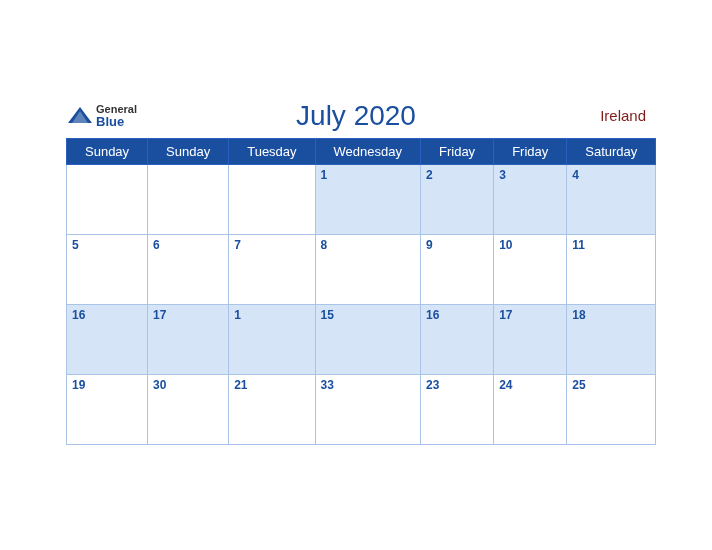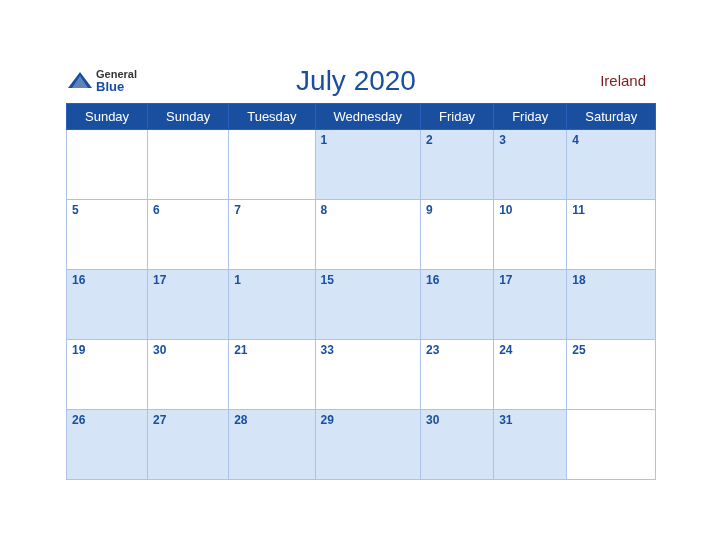--- a/index.html
+++ b/index.html
@@ -170,24 +170,15 @@
         </tr>
         <tr>
           <td><span class="day-num">19</span></td>
           <td><span class="day-num">30</span></td>
           <td><span class="day-num">21</span></td>
           <td><span class="day-num">33</span></td>
           <td><span class="day-num">23</span></td>
           <td><span class="day-num">24</span></td>
           <td><span class="day-num">25</span></td>
         </tr>
-        <tr>
-          <td><span class="day-num">26</span></td>
-          <td><span class="day-num">27</span></td>
-          <td><span class="day-num">28</span></td>
-          <td><span class="day-num">29</span></td>
-          <td><span class="day-num">30</span></td>
-          <td><span class="day-num">31</span></td>
-          <td class="empty-cell"></td>
-        </tr>
       </tbody>
   </table>
 </div>
 
 </body></html>

